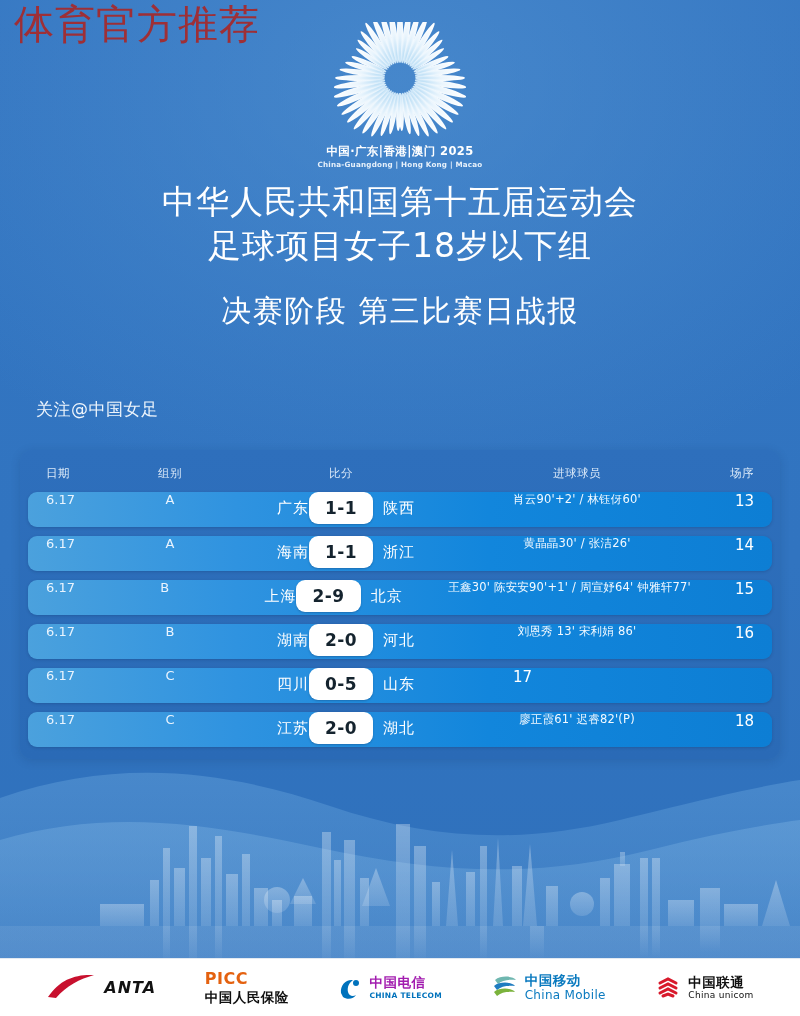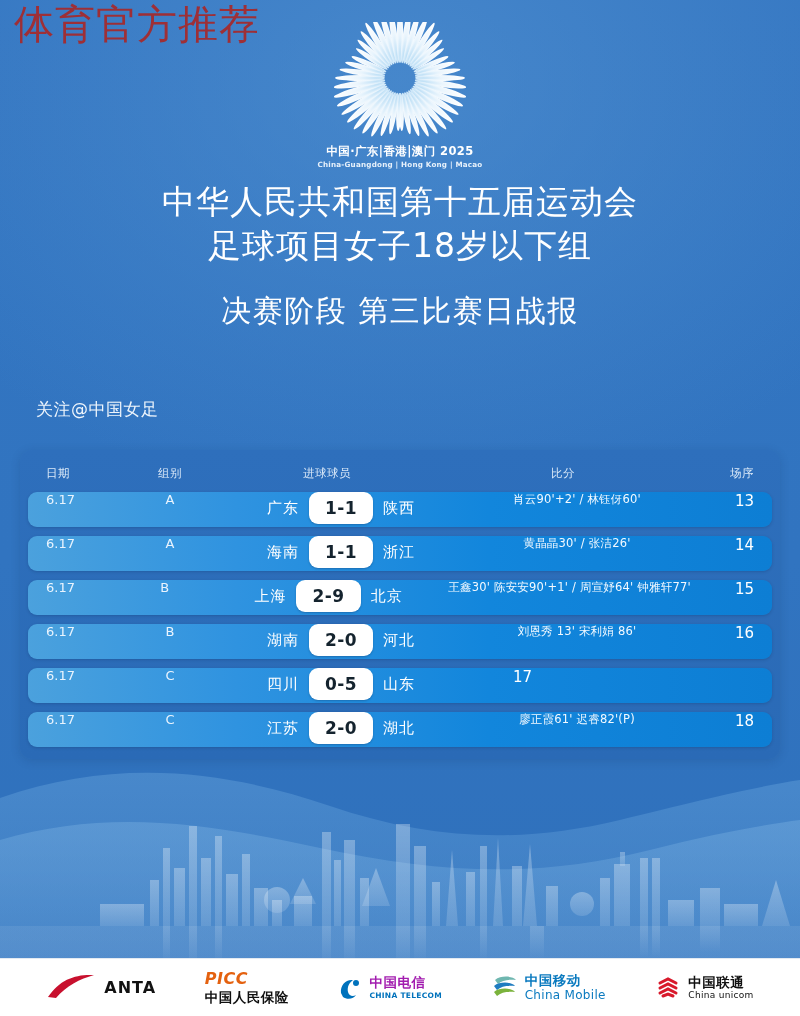--- a/index.html
+++ b/index.html
@@ -105,21 +105,21 @@
   .cell.date   { font-size: 13px; color:#e9f4fe; }
   .cell.group  { font-size: 13px; color:#eaf4fe; }
   .cell.no     { font-size: 15px; color:#ffffff; }
   .cell.scorer { font-size: 11.5px; color:#f2f9ff; letter-spacing:.2px; white-space: nowrap; }
 
   .score-group { display: flex; align-items: center; justify-content: center; gap: 0; }
   .team {
     width: 78px; font-size: 15px; color:#ffffff; letter-spacing: 1px;
     font-family: "DejaVu Sans", "Liberation Sans", sans-serif;
   }
-  .team.home { text-align: right; padding-right: 10px; }
+  .team.home { text-align: right; }
   .team.away { text-align: left;  padding-left: 10px; }
   .score-pill {
     background: #ffffff; color: #14232e;
     font-size: 17px; font-weight: bold;
     border-radius: 9px;
     padding: 6px 16px; min-width: 60px; text-align: center;
     letter-spacing: .5px;
     font-family: "DejaVu Sans", "Liberation Sans", sans-serif;
     box-shadow: 0 1px 2px rgba(9,40,78,.3);
   }
@@ -131,24 +131,24 @@
     display: flex; align-items: center; justify-content: space-around;
     padding: 0 22px; z-index: 30;
     border-top: 1px solid #e3eaf1;
   }
   .sponsor { display: flex; align-items: center; gap: 6px; }
   .sp-text { display: flex; flex-direction: column; line-height: 1.05; }
   .sp-cn { font-size: 13.5px; font-weight: bold; letter-spacing: .5px;
            font-family: "DejaVu Sans","Liberation Sans",sans-serif; }
   .sp-en { font-size: 7.5px; font-weight: bold; letter-spacing: .3px;
            font-family: "DejaVu Sans","Liberation Sans",sans-serif; }
-  .anta-word { font-size: 16px; font-weight: bold; 
+  .anta-word { font-size: 16px; font-weight: bold; font-style: italic;
                letter-spacing: 1px; color:#121212;
                font-family: "DejaVu Sans","Liberation Sans",sans-serif; }
-  .picc-word { font-size: 16px; font-weight: bold; font-style: italic; color:#e4610f;
+  .picc-word { font-size: 16px; font-weight: bold; color:#e4610f;
                letter-spacing: .5px;
                font-family: "DejaVu Sans","Liberation Sans",sans-serif; }
 </style>
 </head>
 <body>
 
 <div id="bg-decor">
   <div class="vignette"></div>
   <svg viewBox="0 0 800 230" preserveAspectRatio="none">
     <defs>
@@ -278,22 +278,22 @@
   <div class="title-line">足球项目女子18岁以下组</div>
   <div class="subtitle">决赛阶段 第三比赛日战报</div>
 </div>
 
 <div class="follow">关注@中国女足</div>
 
 <div class="table-panel">
   <div class="thead">
     <div class="th c-date">日期</div>
     <div class="th c-group">组别</div>
+    <div class="th c-score">比分</div>
     <div class="th c-scorer">进球球员</div>
-    <div class="th c-score">比分</div>
     <div class="th c-no">场序</div>
   </div>
   <div id="rows-container">
       <div class="row">
         <div class="cell date c-date">6.17</div>
         <div class="cell group c-group">A</div>
         <div class="c-score">
           <div class="score-group">
             <span class="team home">广东</span>
             <span class="score-pill">1-1</span>

